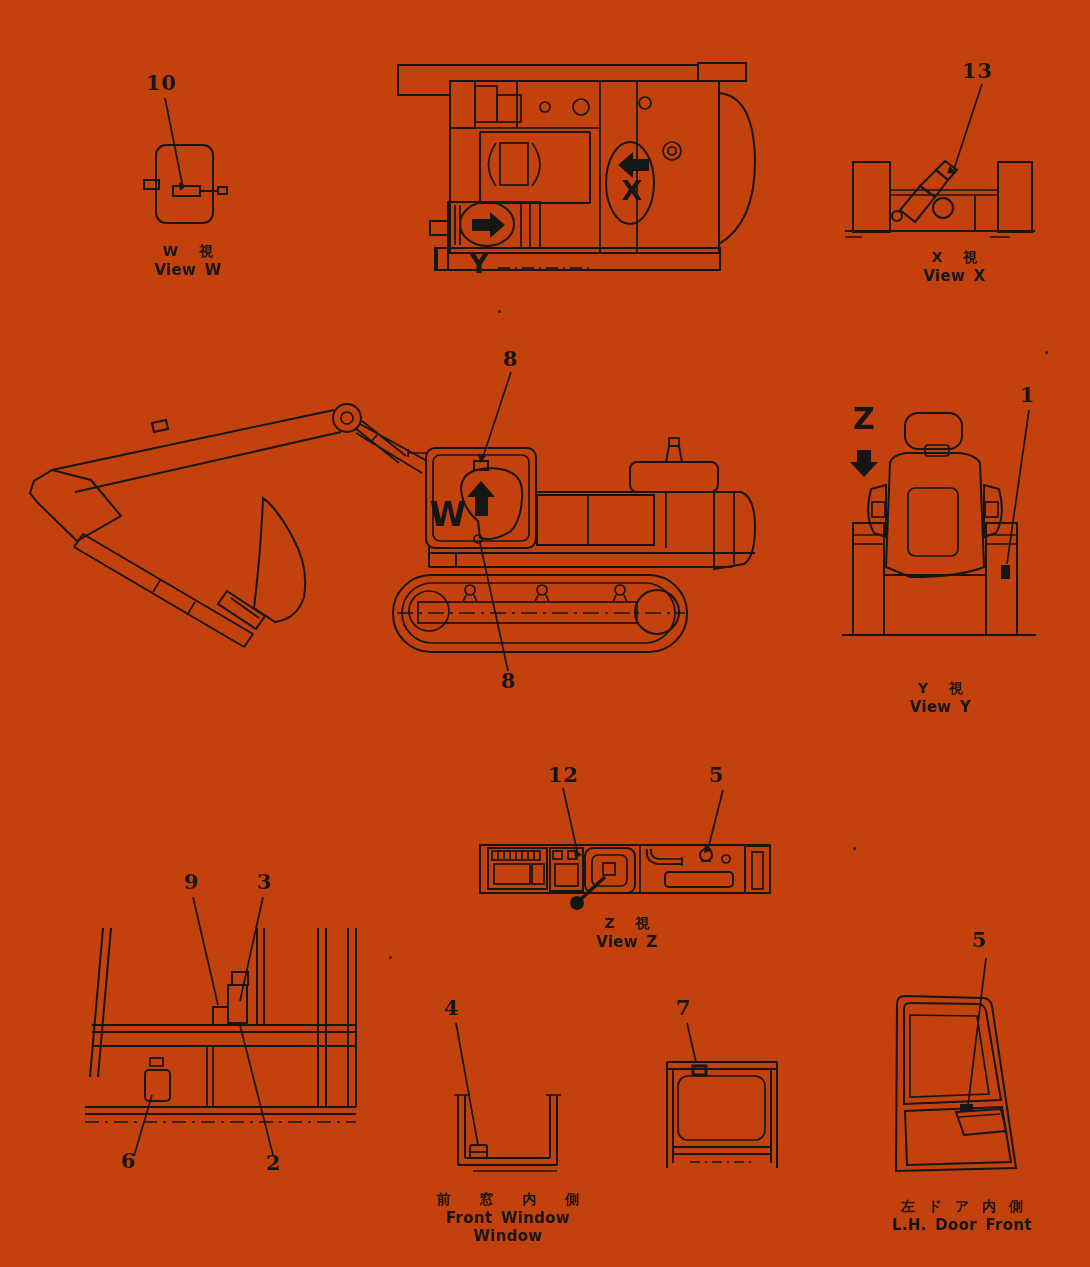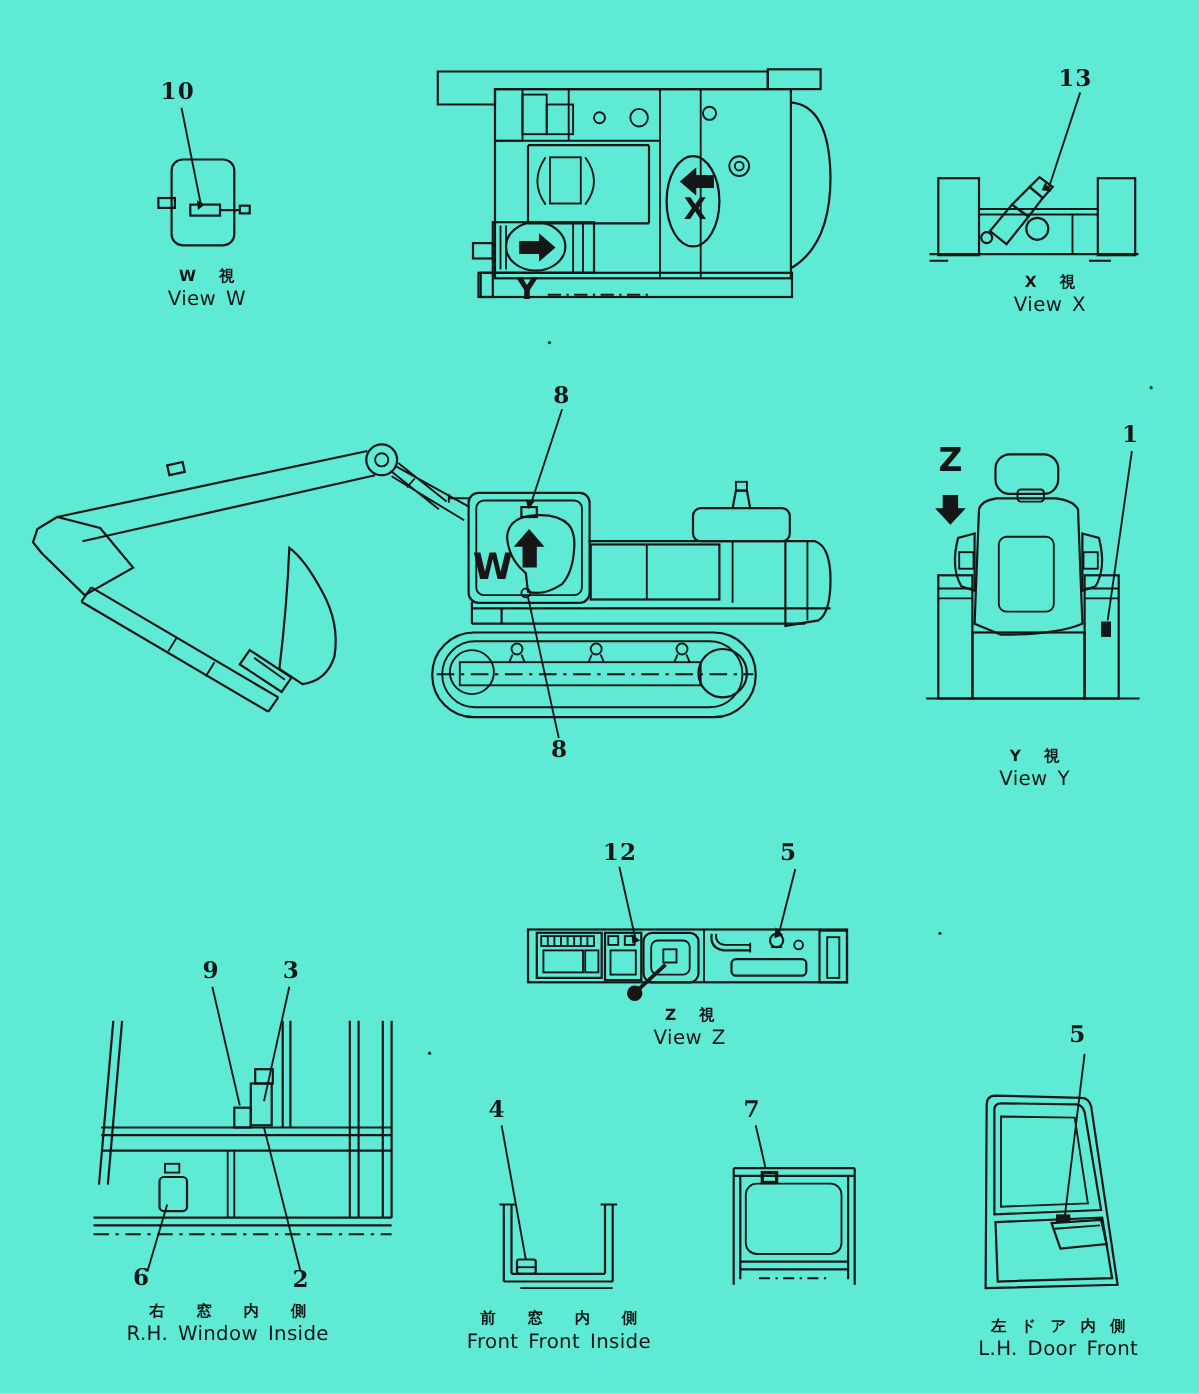--- a/index.html
+++ b/index.html
@@ -1,29 +1,29 @@
 <!DOCTYPE html>
 <html><head>
 <meta charset="utf-8">
 <style>
   html,body{margin:0;padding:0;background:#e8e8e8;}
-  #page{position:relative;width:1090px;height:1267px;background:#5eead4;overflow:hidden;
+  #page{position:relative;width:1090px;height:1267px;background:#c2410c;overflow:hidden;
         font-family:"DejaVu Sans",sans-serif;color:#161616;}
   .figure{position:absolute;}
   svg{display:block;overflow:visible;}
   .stroke{fill:none;stroke:#161616;stroke-width:2;}
   .thin{fill:none;stroke:#161616;stroke-width:1.7;}
   .solid{fill:#161616;stroke:none;}
   .callout{position:absolute;font-family:"DejaVu Serif",serif;font-weight:700;font-size:21px;
            line-height:1;letter-spacing:1px;}
   .marker{position:absolute;font-family:"DejaVu Sans",sans-serif;font-weight:700;line-height:1;
           text-align:center;}
   .caption{position:absolute;text-align:center;line-height:1.25;}
   .caption .jp{font-size:14px;font-weight:700;display:block;}
-  .caption .en{font-size:18px;font-weight:400;display:block;letter-spacing:.3px;word-spacing:3px;}
+  .caption .en{font-size:15px;font-weight:700;display:block;letter-spacing:.3px;word-spacing:3px;}
   .ws-sm{word-spacing:8px;}
   .ws-md{word-spacing:16px;}
   .ws-lg{word-spacing:24px;}
   .dot{position:absolute;width:3px;height:3px;border-radius:50%;background:#161616;opacity:.85;}
 </style>
 </head>
 <body>
 
 <div id="page">
 
@@ -234,38 +234,34 @@
       <rect class="stroke" x="65" y="205" width="25" height="31" rx="4"></rect>
       <rect class="thin" x="70" y="193" width="13" height="8"></rect>
       <line class="thin" x1="72" y1="230" x2="54" y2="291"></line>
       <line class="thin" x1="160" y1="160" x2="193" y2="290"></line>
     </svg>
   </div>
   <div class="callout" style="left:184px;top:871px;">9</div>
   <div class="callout" style="left:257px;top:871px;">3</div>
   <div class="callout" style="left:121px;top:1150px;">6</div>
   <div class="callout" style="left:266px;top:1152px;">2</div>
-  <div class="caption" style="left:102px;top:1184px;width:210px;">
-    <span class="jp ws-lg">右 窓 内 側</span>
-    <span class="en">R.H. Window Inside</span>
-  </div>
 
   <div class="figure" style="left:428px;top:995px;">
     <svg width="145" height="185" viewBox="0 0 145 185">
       <line class="thin" x1="28" y1="28" x2="50" y2="150"></line>
       <path class="stroke" d="M30,100 V170 M37,100 V163 M129,100 V170 M122,100 V163 M30,170 H129 M37,163 H122"></path>
       <path class="thin" d="M45,176 H129 M26,100 H41 M118,100 H133"></path>
       <rect class="stroke" x="42" y="150" width="17" height="13" rx="2"></rect>
       <path class="thin" d="M42,157 H59"></path>
     </svg>
   </div>
   <div class="callout" style="left:444px;top:997px;">4</div>
   <div class="caption" style="left:418px;top:1191px;width:180px;">
     <span class="jp ws-lg">前 窓 内 側</span>
-    <span class="en">Front Front Inside</span>
+    <span class="en">Front Window Window</span>
   </div>
 
   <div class="figure" style="left:660px;top:995px;">
     <svg width="135" height="185" viewBox="0 0 135 185">
       <line class="thin" x1="27" y1="28" x2="36" y2="67"></line>
       <path class="stroke" d="M7,67 H117 M7,74 H117 M7,67 V173 M13,74 V168 M117,67 V173 M111,74 V168"></path>
       <path class="stroke" d="M13,152 H111 M13,159 H111"></path>
       <path class="thin" stroke-dasharray="10 5 2 5" d="M30,167 H95"></path>
       <rect class="thin" x="18" y="81" width="87" height="64" rx="10"></rect>
       <rect x="33" y="71" width="13" height="9" fill="none" stroke="#161616" stroke-width="3"></rect>

